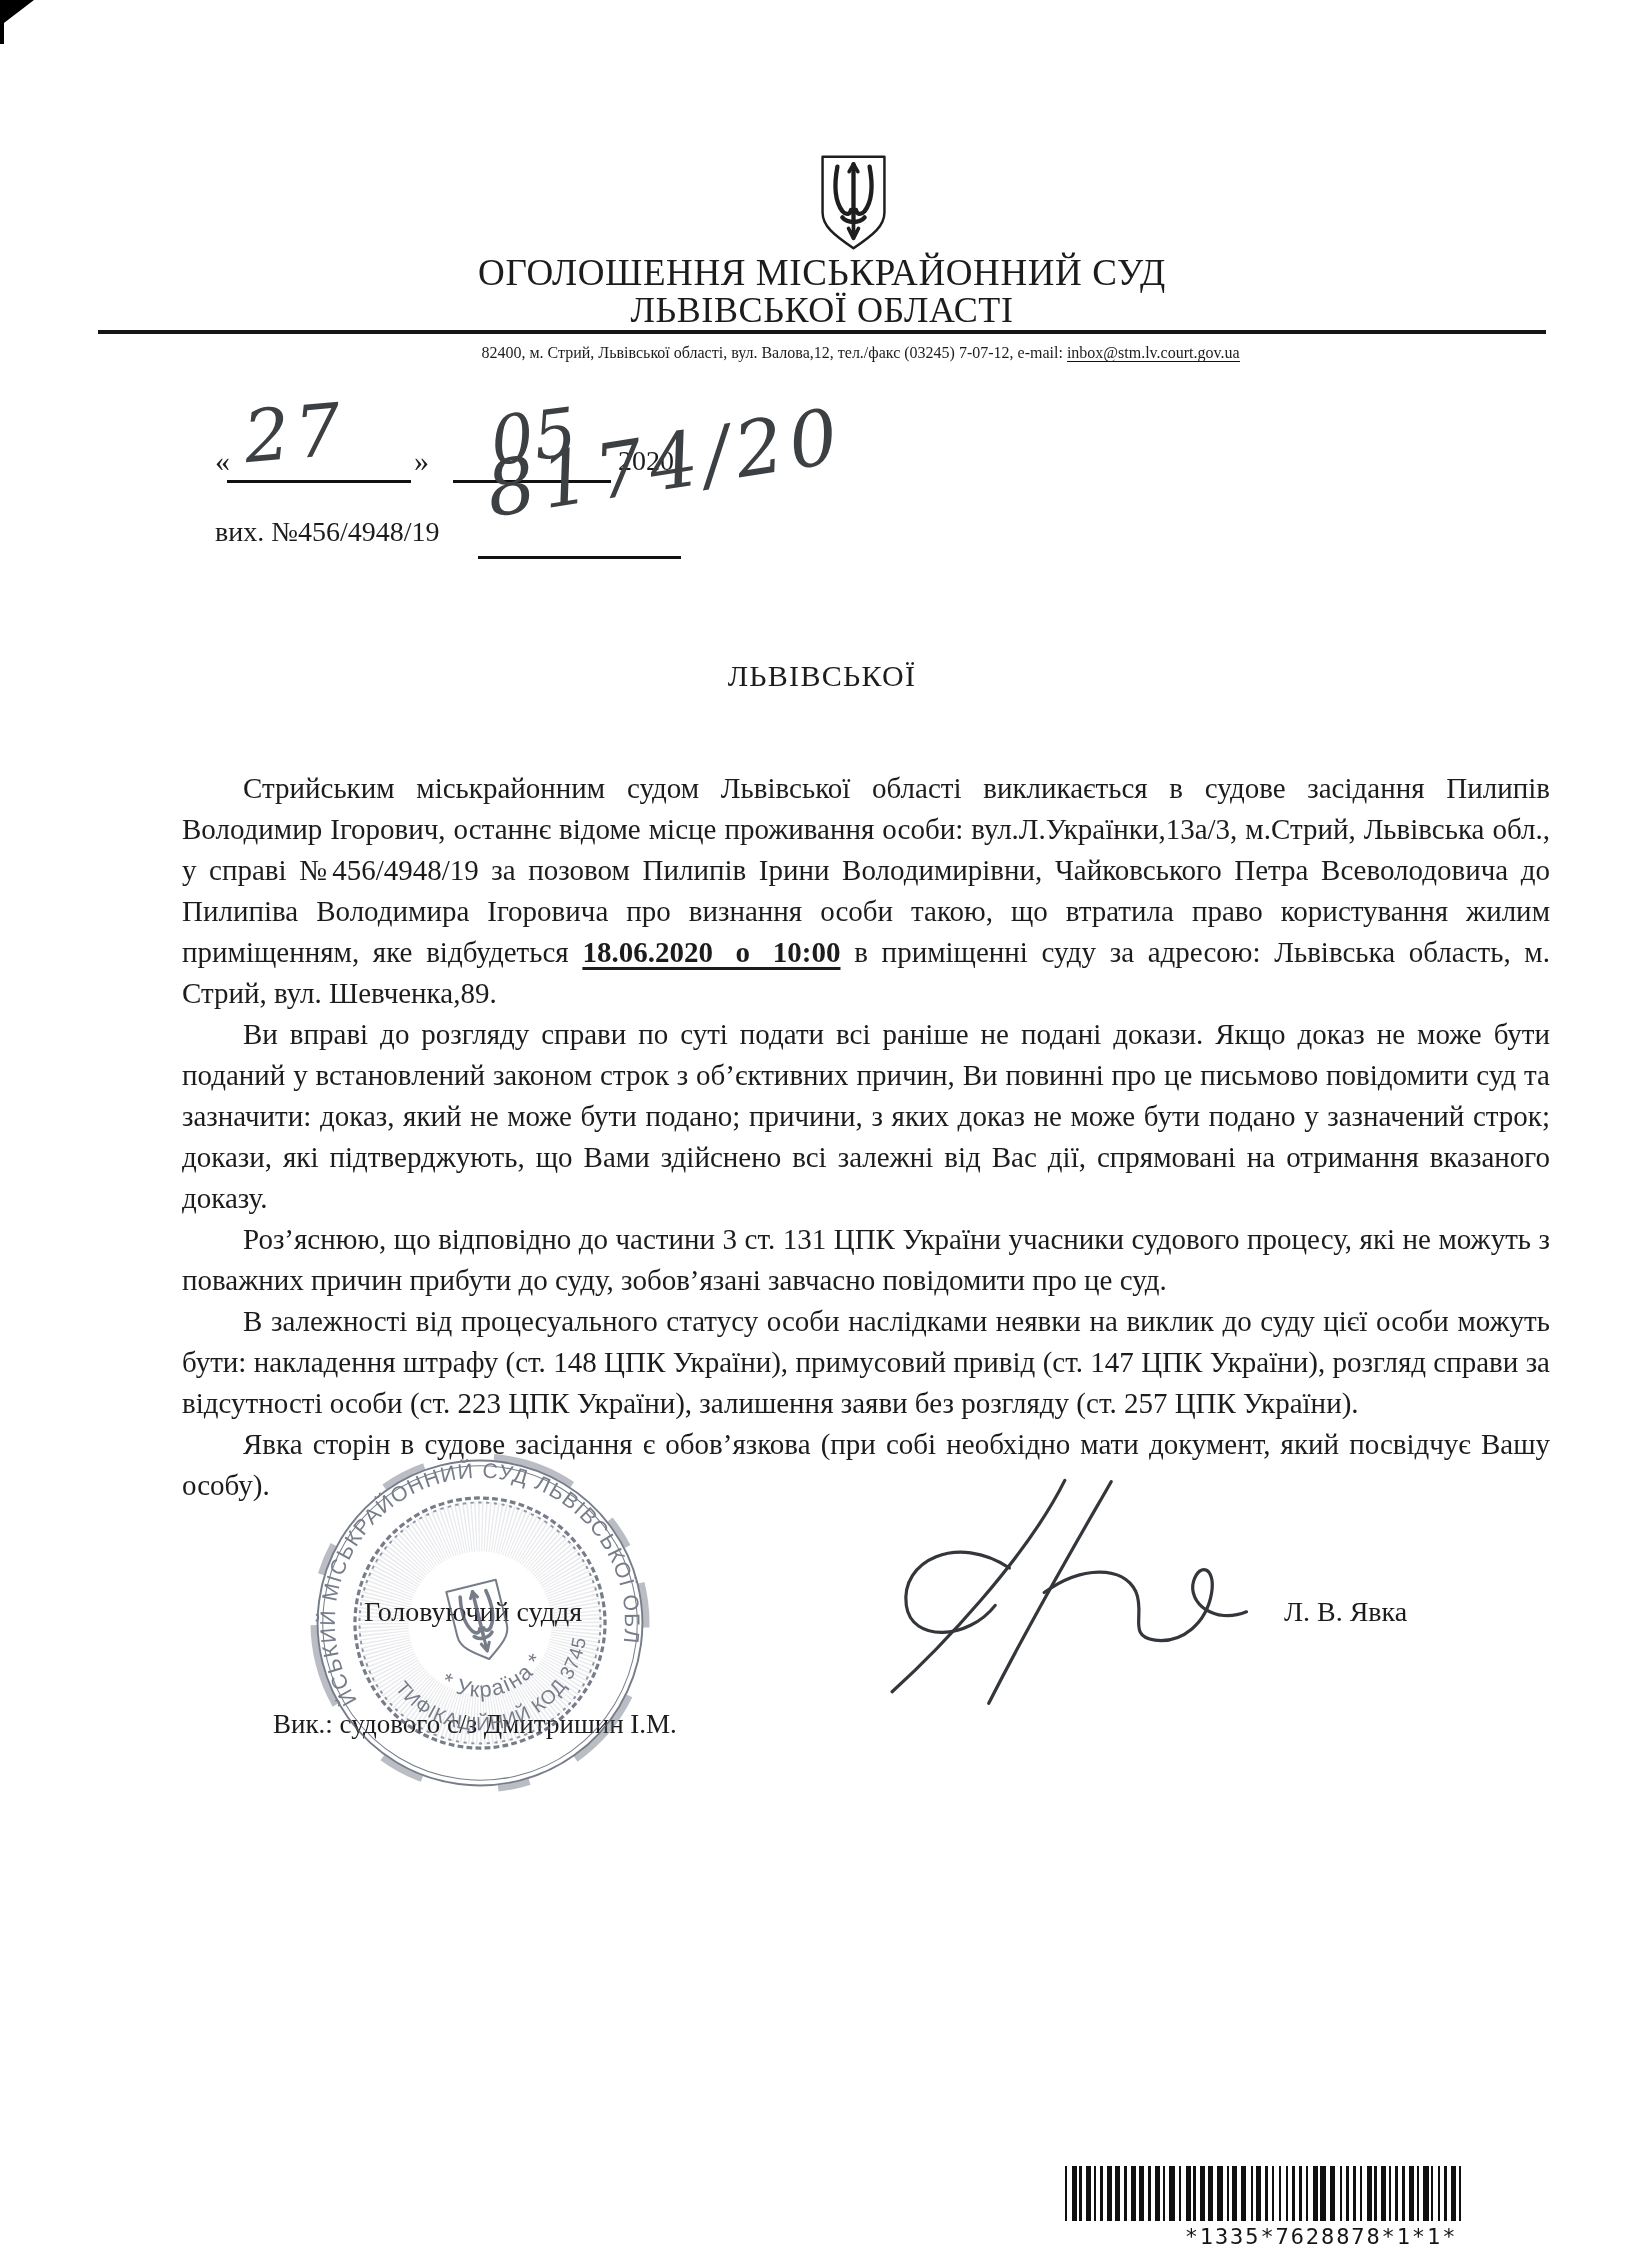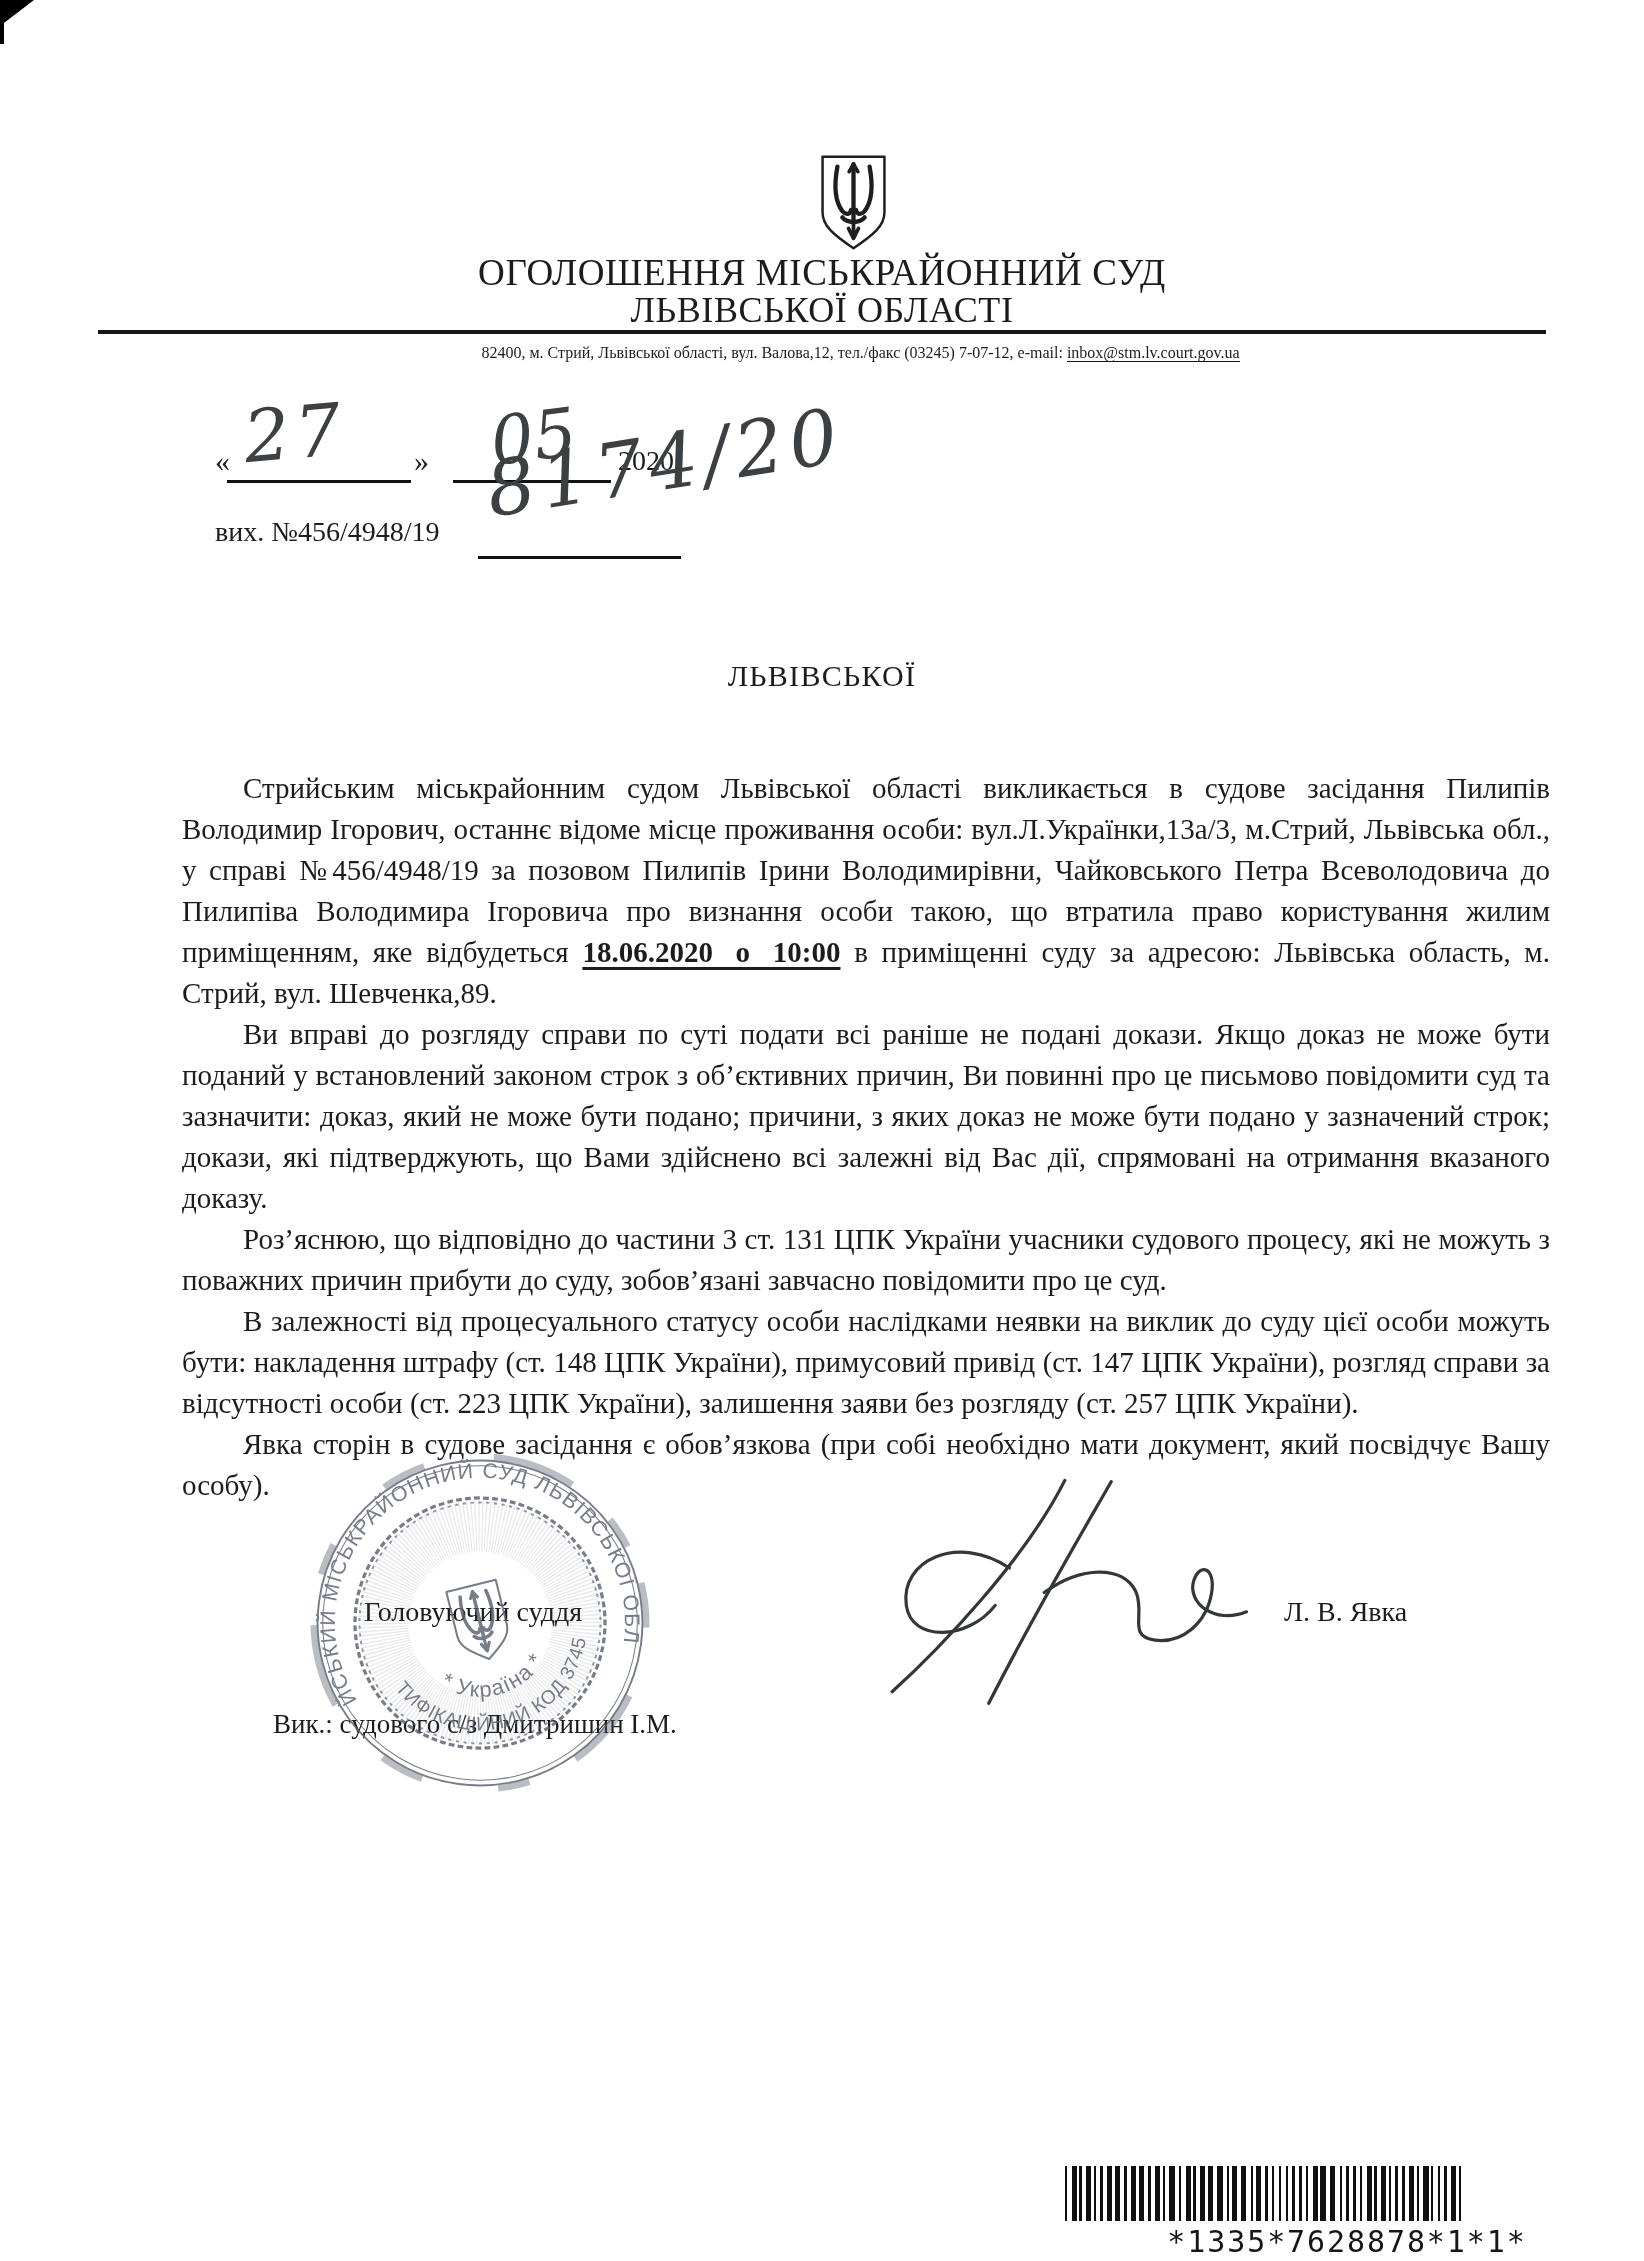--- a/index.html
+++ b/index.html
@@ -41,22 +41,22 @@
   
   .sig-role{left:364px;top:1596px;font-size:28px;}
   .sig-name{left:1284px;top:1596px;font-size:28px;}
   .executor{left:273px;top:1709px;font-size:27px;}
   .stamp-svg{left:306px;top:1449px;width:348px;height:348px;opacity:.82;}
   .sign-svg{left:838px;top:1457px;width:451px;height:271px;}
   
   .barcode{left:1065px;top:2166px;width:480px;height:55px;display:flex;align-items:stretch;overflow:hidden;}
   .barcode .bar{background:#101010;height:100%;flex:0 0 auto;}
   .barcode .gap{height:100%;flex:0 0 auto;}
-  .bc-text{left:1107px;top:2224px;width:480px;text-align:center;
-           font-family:"DejaVu Sans Mono",monospace;font-size:30px;letter-spacing:1.9px;color:#161616;}
+  .bc-text{left:1081px;top:2224px;width:480px;text-align:center;
+           font-family:"DejaVu Sans Mono",monospace;font-size:22px;letter-spacing:1.9px;color:#161616;}
   .stamp-text{font-family:"Liberation Sans",sans-serif;}
 </style>
 </head>
 <body>
 
 <svg width="0" height="0" style="position:absolute" aria-hidden="true">
   <defs>
     <g id="tryzub" stroke="currentColor" fill="none" stroke-linecap="round" stroke-linejoin="round">
       <path d="M10,6 H110 V96 C110,118 92,132 60,154 C28,132 10,118 10,96 Z" stroke-width="4"></path>
       <path d="M60,18 V108" stroke-width="7"></path>

